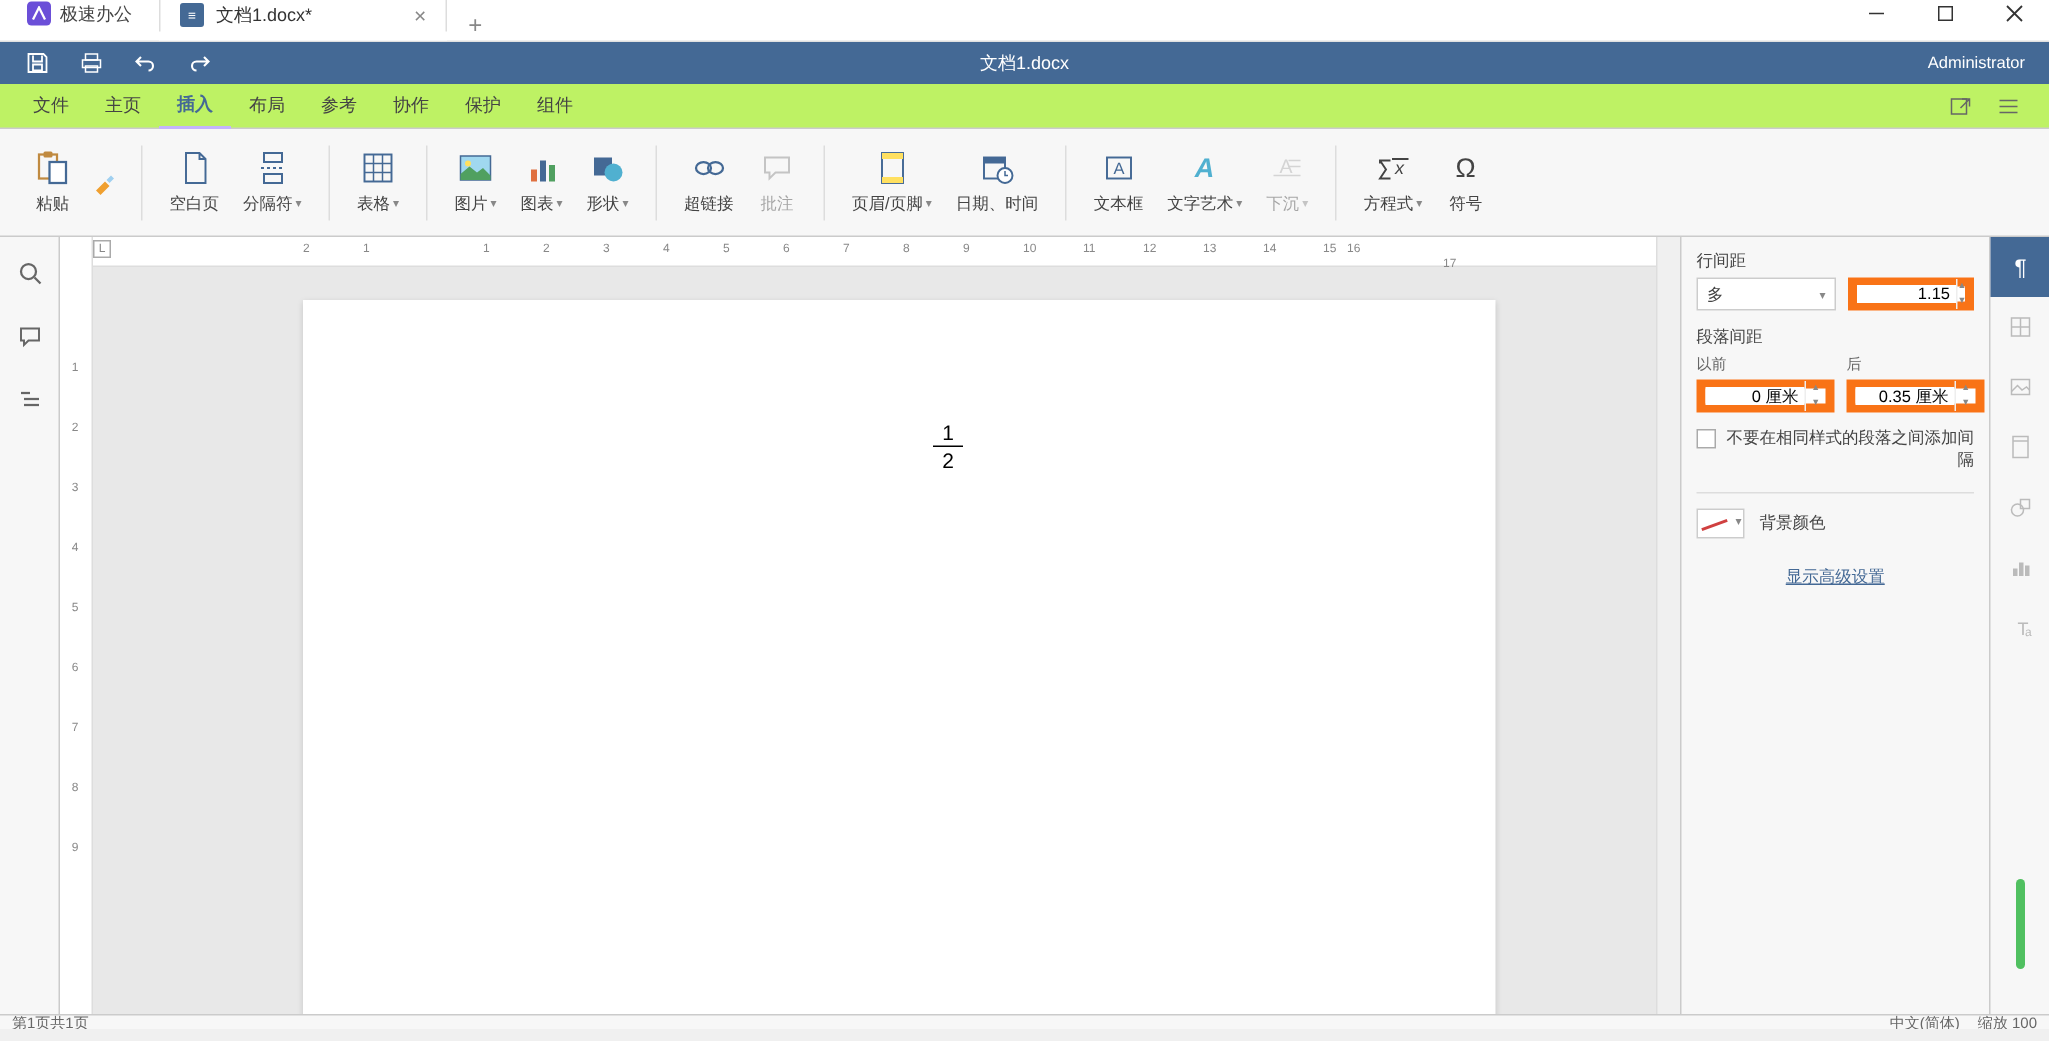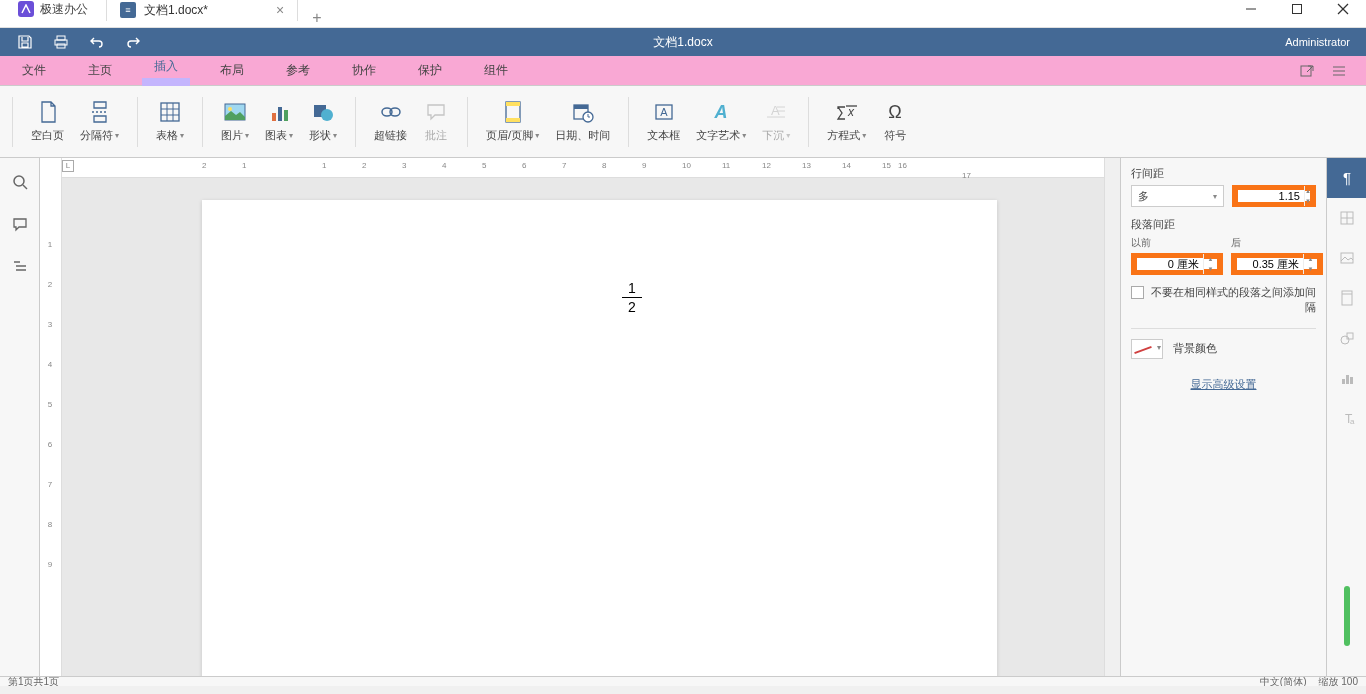--- a/index.html
+++ b/index.html
@@ -20,23 +20,23 @@
 .win-btn { width: 46px; height: 36px; display: flex; align-items: center; justify-content: center; color: #333; cursor: pointer; }
 
 
 .header-bar { height: 28px; background: #446995; display: flex; align-items: center; color: #fff; font-size: 12px; }
 .header-icons { display: flex; gap: 18px; padding: 0 16px; }
 .header-icon { width: 18px; height: 18px; cursor: pointer; display: flex; align-items: center; justify-content: center; }
 .header-title { position: absolute; left: 50%; transform: translateX(-50%); font-size: 12px; }
 .header-user { margin-left: auto; padding-right: 16px; font-size: 11px; }
 
 
-.menubar { height: 30px; background: #f9a8d4; display: flex; align-items: center; padding: 0 10px; border-bottom: 1px solid #cbcbcb; gap: 18px; }
+.menubar { height: 30px; background: #bef264; display: flex; align-items: center; padding: 0 10px; border-bottom: 1px solid #cbcbcb; }
 .menu-item { padding: 0 12px; height: 30px; display: flex; align-items: center; font-size: 12px; color: #444; cursor: pointer; }
-.menu-item.active { color: #446995; border-bottom: 8px solid #c4b5fd; font-weight: 400; }
+.menu-item.active { color: #446995; border-bottom: 2px solid #c4b5fd; font-weight: 700; }
 .menubar-right { margin-left: auto; display: flex; gap: 14px; padding-right: 8px; }
 .mb-icon { width: 18px; height: 18px; cursor: pointer; color: #666; display: flex; align-items: center; justify-content: center; }
 
 
 .ribbon { height: 72px; background: #f7f7f7; display: flex; align-items: center; padding: 0 8px; border-bottom: 1px solid #cbcbcb; }
 .ribbon-group { display: flex; align-items: center; height: 100%; padding: 0 6px; }
 .ribbon-sep { width: 1px; height: 50px; background: #ddd; margin: 0 4px; }
 .ribbon-btn { display: flex; flex-direction: column; align-items: center; justify-content: center; gap: 4px; padding: 4px 8px; cursor: pointer; min-width: 42px; }
 .ribbon-btn.disabled { opacity: 0.45; cursor: default; }
 .ribbon-icon { width: 24px; height: 24px; display: flex; align-items: center; justify-content: center; color: #446995; }
@@ -179,20 +179,38 @@
         <svg width="16" height="16">
           <line x1="2" y1="4" x2="14" y2="4" stroke="#666"></line>
           <line x1="2" y1="8" x2="14" y2="8" stroke="#666"></line>
           <line x1="2" y1="12" x2="14" y2="12" stroke="#666"></line>
         </svg>
       </div>
   </div>
 </div>
 
 <div class="ribbon">
+  <div class="ribbon-group">
+    <div class="ribbon-btn">
+      <div class="ribbon-icon">
+          <svg width="22" height="24" viewBox="0 0 22 24">
+            <rect x="2" y="3" width="12" height="16" fill="none" stroke="#c08a40" stroke-width="1.5"></rect>
+            <rect x="5" y="1" width="6" height="4" rx="1" fill="#c08a40"></rect>
+            <rect x="9" y="8" width="11" height="14" fill="#fff" stroke="#446995" stroke-width="1.5"></rect>
+          </svg>
+        </div>
+      <span class="ribbon-label">粘贴</span>
+    </div>
+    <div class="paste-small">
+        <svg width="18" height="18" viewBox="0 0 18 18">
+          <path d="M3 14 L9 8 L12 11 L6 17 Z" fill="#f0a030"></path>
+          <path d="M10 7 L13 4 L15 6 L12 9" fill="#a0d0f0"></path>
+        </svg>
+      </div>
+  </div>
   <div class="ribbon-sep"></div>
   <div class="ribbon-group">
     <div class="ribbon-btn">
       <div class="ribbon-icon">
           <svg width="20" height="24" viewBox="0 0 20 24">
             <path d="M4 2 H13 L17 6 V22 H4 Z M13 2 V6 H17" fill="none" stroke="#446995" stroke-width="1.3"></path>
           </svg>
         </div>
       <span class="ribbon-label">空白页</span>
     </div>

